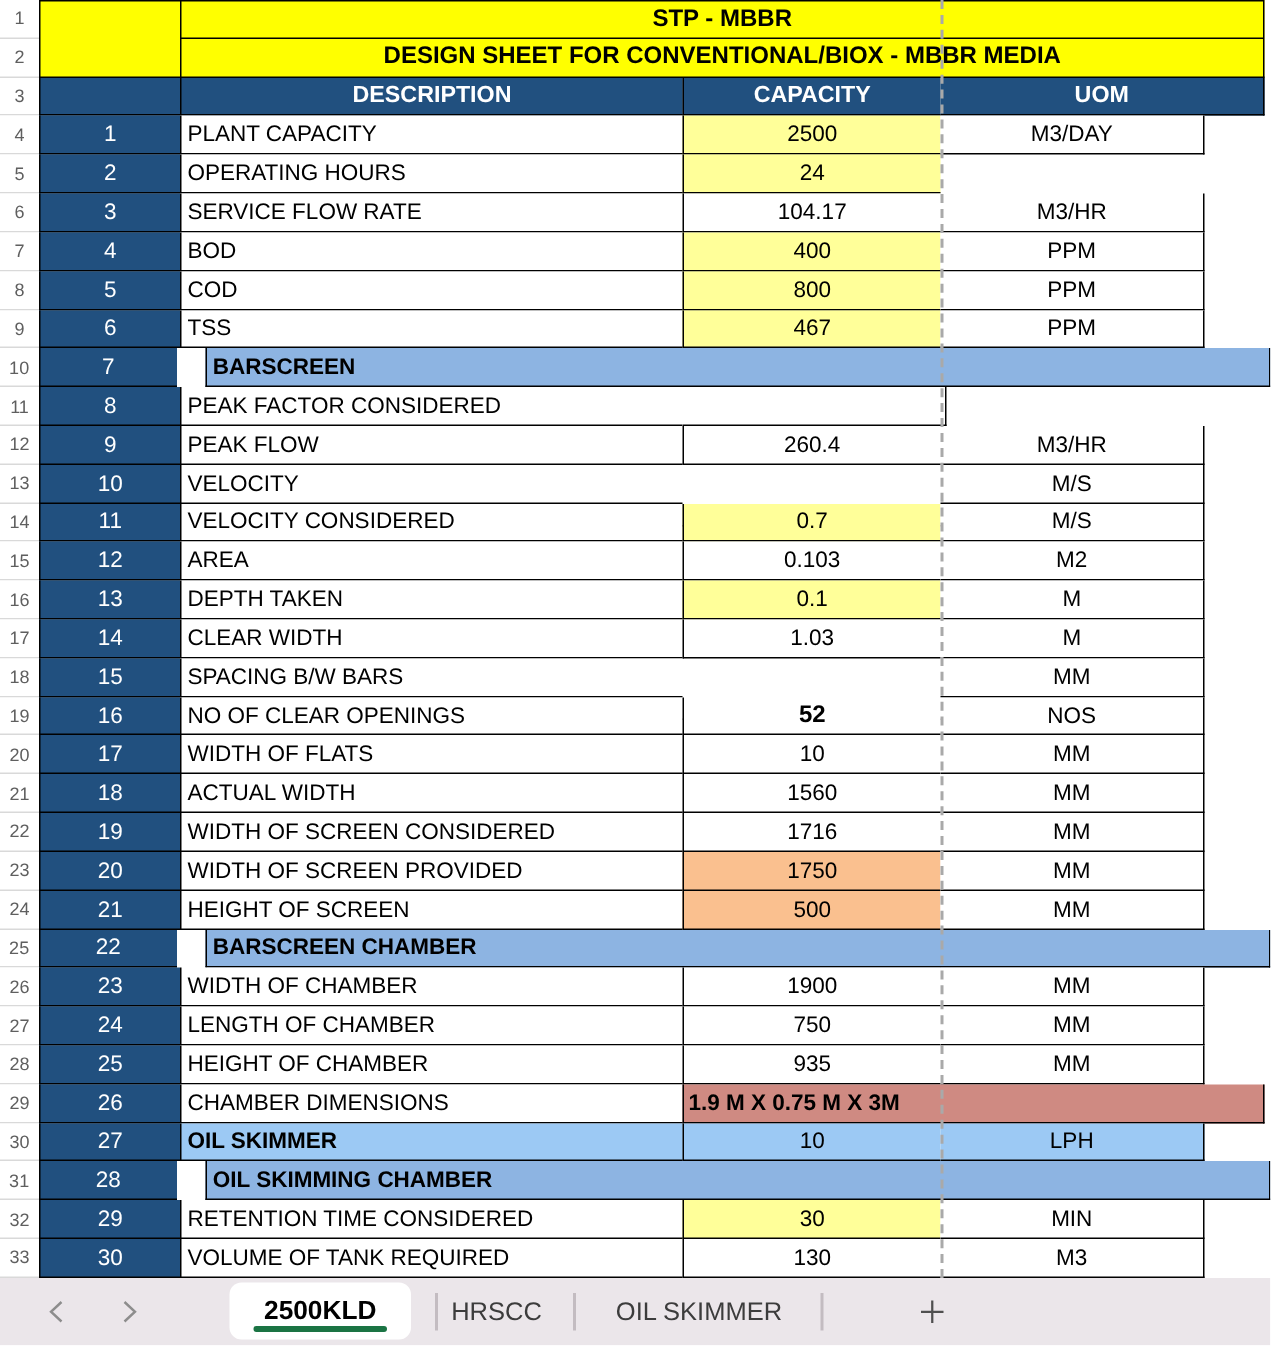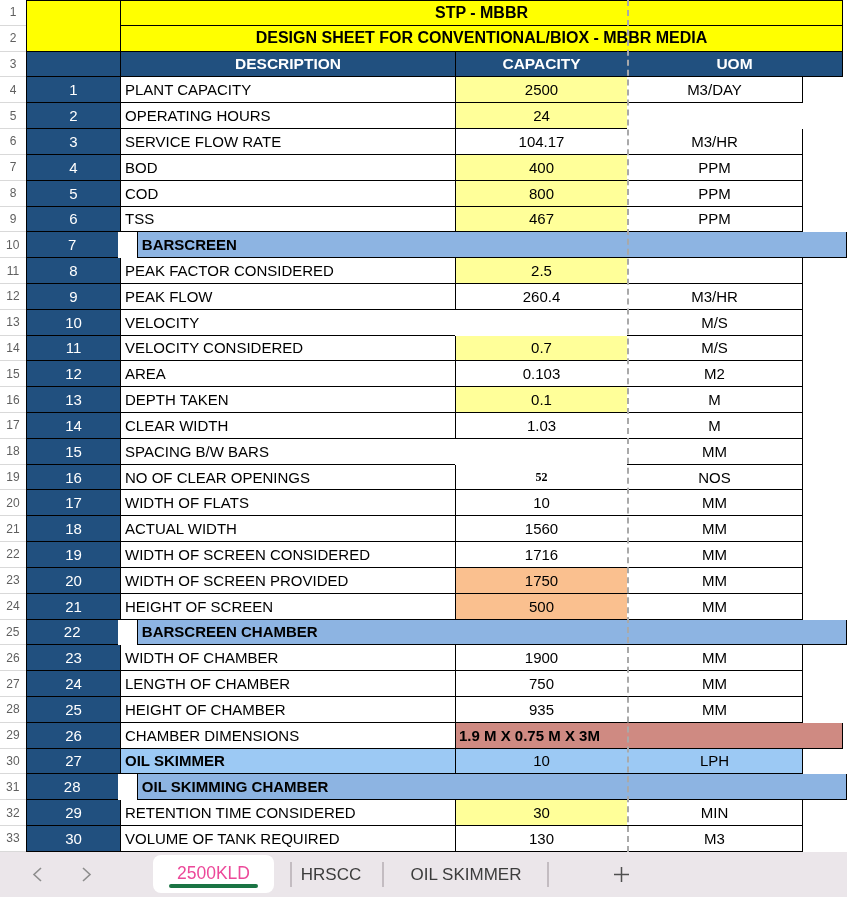--- a/index.html
+++ b/index.html
@@ -25,31 +25,31 @@
   .uom{width:176px;border-right:1px solid #000;background:#fff;}
   .span3{width:723px;justify-content:flex-start;padding-left:4px;font-weight:700;
          background:var(--section_blue);border-left:1px solid #000;border-right:1px solid #000;margin-left:19px;}
   .span2{width:388px;justify-content:flex-start;padding-left:3px;font-weight:700;
          background:var(--dimension_salmon);border-left:1px solid #000;border-right:1px solid #000;}
   .f-yellow{background:var(--input_yellow);}
   .f-pink{background:var(--range_pink);margin-top:40px;}
   .f-orange{background:var(--provided_orange);}
   .f-sky{background:var(--skimmer_blue);}
   .bold{font-weight:700;}
-  .big{font-size:12px;font-weight:700;font-family:Liberation Serif, serif;}
+  .big{font-size:16px;font-weight:700;}
   
   #pagebreak{position:absolute;left:627px;top:0;width:0;height:852px;
              border-left:2px dashed #a9a9a9;pointer-events:none;}
   
   #tabbar{position:absolute;left:0;top:852px;width:847px;height:45px;background:#EBE6EA;}
   .chev{position:absolute;top:14px;width:14px;height:17px;}
   #chevL{left:31px;} #chevR{left:79px;}
   #activeTab{position:absolute;left:153px;top:3px;width:121px;height:38px;background:#fff;
              border-radius:8px;display:flex;align-items:center;justify-content:center;}
-  #activeTab span{font-weight:400;font-size:17.5px;color:#ec4899;margin-bottom:1px;}
+  #activeTab span{font-weight:700;font-size:17.5px;color:#000000;margin-bottom:1px;}
   #activeTab .underline{position:absolute;left:16px;bottom:5px;width:89px;height:4.5px;
              background:var(--tab_green);border-radius:2px;}
   .tab{position:absolute;top:0;height:45px;display:flex;align-items:center;justify-content:center;
        font-size:17px;color:#3c3c3c;}
   #tabHrscc{left:290px;width:82px;}
   #tabOil{left:395px;width:142px;}
   .tabsep{position:absolute;top:10px;width:1.5px;height:25px;background:#c3bcc1;}
   #sep1{left:290px;} #sep2{left:382px;} #sep3{left:547px;}
   #addSheet{position:absolute;left:608px;top:9px;width:26px;height:26px;
             display:flex;align-items:center;justify-content:center;}
@@ -119,21 +119,20 @@
       </div>
       <div class="row">
         <div class="c gut">10</div>
         <div class="c num">7</div>
         <div class="c span3">BARSCREEN</div>
       </div>
       <div class="row">
         <div class="c gut">11</div>
         <div class="c num">8</div>
         <div class="c desc">PEAK FACTOR CONSIDERED</div>
-        <div class="c cap f-yellow">2.5</div>
         <div class="c uom"></div>
       </div>
       <div class="row">
         <div class="c gut">12</div>
         <div class="c num">9</div>
         <div class="c desc">PEAK FLOW</div>
         <div class="c cap">260.4</div>
         <div class="c uom">M3/HR</div>
       </div>
       <div class="row">

